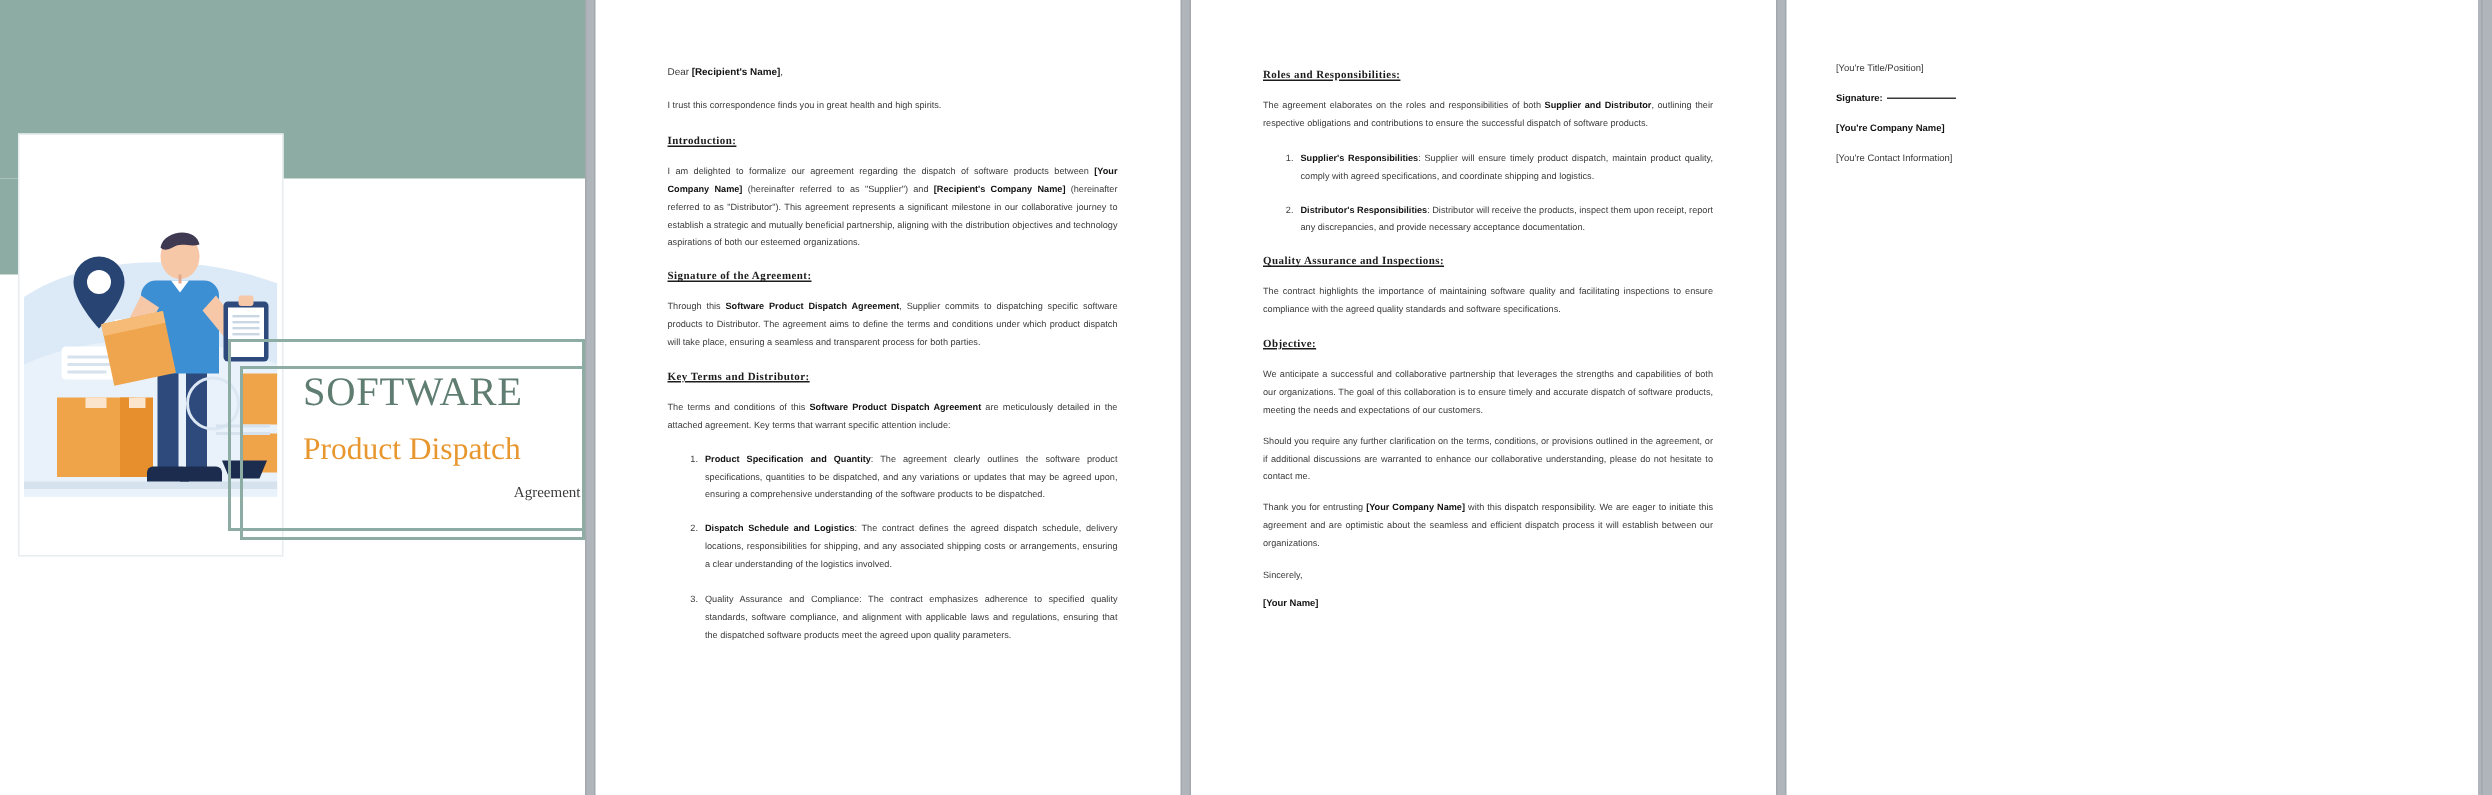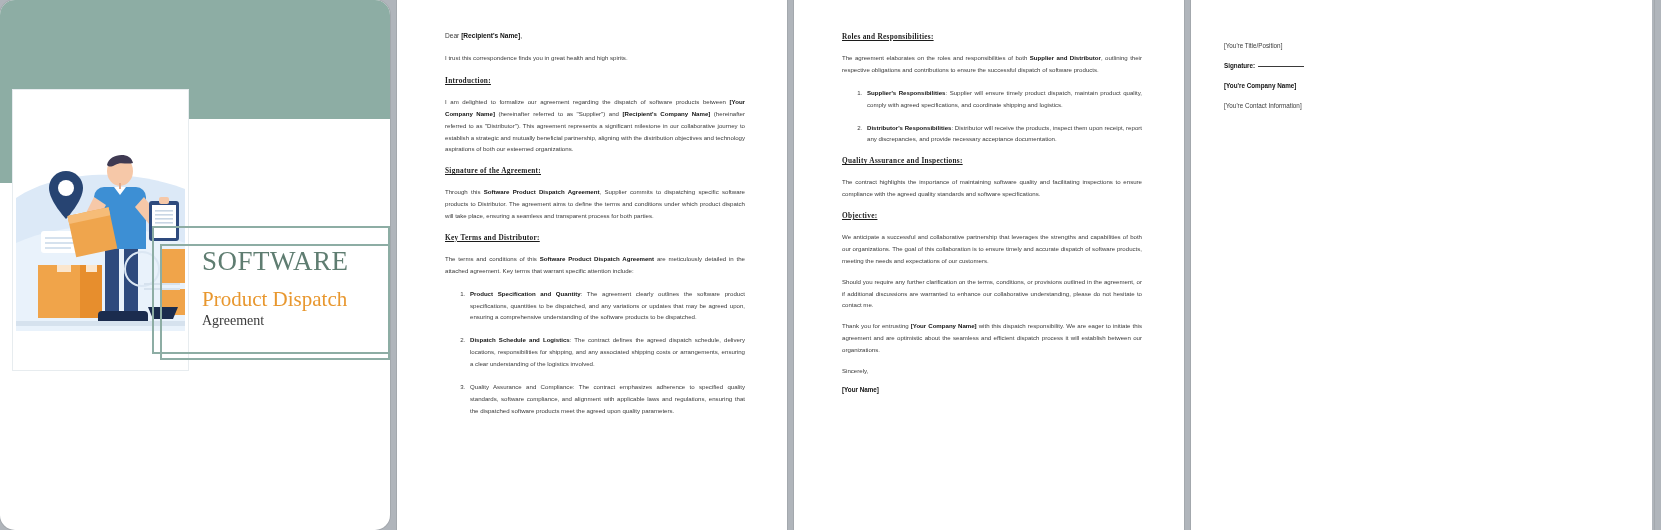--- a/index.html
+++ b/index.html
@@ -9,38 +9,38 @@
     font-family:"Liberation Sans", sans-serif;
   }
   .viewport{position:relative;width:1661px;height:530px;display:flex;align-items:flex-start;}
 
   
   .page{position:relative;background:#ffffff;height:530px;flex:0 0 auto;overflow:hidden;
         box-shadow:0 0 0 1px rgba(0,0,0,0.07);}
   .gap{flex:0 0 auto;height:530px;background:#b0b5bb;}
 
   
-  .cover{width:390px;border-radius:15px;}
+  .cover{width:390px;}
   .cover-green{position:absolute;left:0;top:0;width:390px;height:119px;background:#8dada4;}
   .cover-green-lower{position:absolute;left:0;top:119px;width:12px;height:64px;background:#8dada4;}
   .illus-card{position:absolute;left:12px;top:89px;width:175px;height:280px;background:#ffffff;
               border:1px solid #e7ecef;overflow:hidden;}
   .illus-inner{position:absolute;left:3px;top:3px;right:3px;bottom:3px;background:#ffffff;overflow:hidden;}
   .frame-outer{position:absolute;left:152px;top:226px;width:238px;height:128px;border:2px solid #8dada4;
                box-sizing:border-box;background:transparent;}
   .frame-inner{position:absolute;left:160px;top:244px;width:230px;height:116px;border:2px solid #8dada4;
                box-sizing:border-box;background:transparent;}
   .title-block{position:absolute;left:202px;top:248px;width:185px;}
   .t-main{font-family:"Liberation Serif", serif;font-size:27px;letter-spacing:.5px;color:#5f7d71;line-height:1.02;}
   .t-sub{font-family:"Liberation Serif", serif;font-size:21px;color:#e8972e;line-height:1.12;margin-top:12px;}
-  .t-third{font-family:"Liberation Serif", serif;font-size:14px;color:#3b3b3b;line-height:1.3;margin-top:1px;}
+  .t-third{font-family:"Liberation Serif", serif;font-size:10px;color:#3b3b3b;line-height:1.3;margin-top:11px;text-align:right;}
 
   
   .tpage{width:390px;}
-  .tpage .body{position:absolute;left:48px;top:32px;width:300px;}
+  .tpage .body{position:absolute;left:48px;top:45px;width:300px;}
   .tpage4 .body{position:absolute;left:33px;top:42px;width:200px;}
   .p{font-size:6.1px;line-height:1.95;color:#3a3a3a;margin:0 0 11px 0;text-align:justify;
      font-family:"Liberation Sans", sans-serif;}
   .p.tight{margin-bottom:9px;}
   .h{font-size:7.3px;font-weight:bold;color:#1c1c1c;margin:0 0 11px 0;text-decoration:underline;
      font-family:"Liberation Serif", serif;letter-spacing:.3px;}
   .h2{margin-top:12px;}
   ol.list{margin:0 0 10px 0;padding-left:22px;}
   ol.list li{font-size:6.1px;line-height:1.95;color:#3a3a3a;margin:0 0 11px 0;text-align:justify;
              padding-left:3px;}

